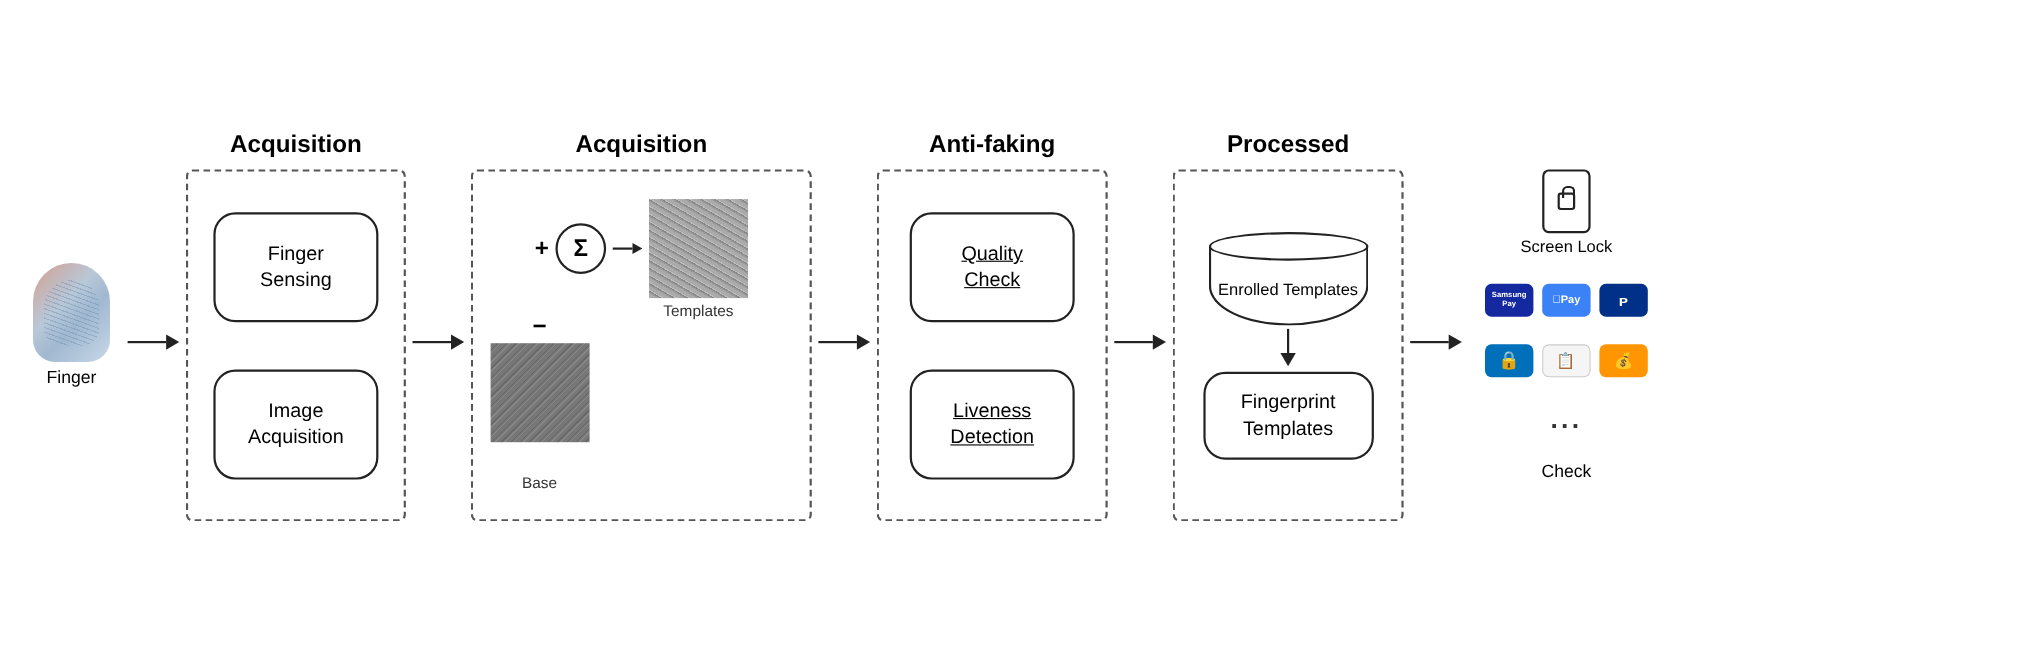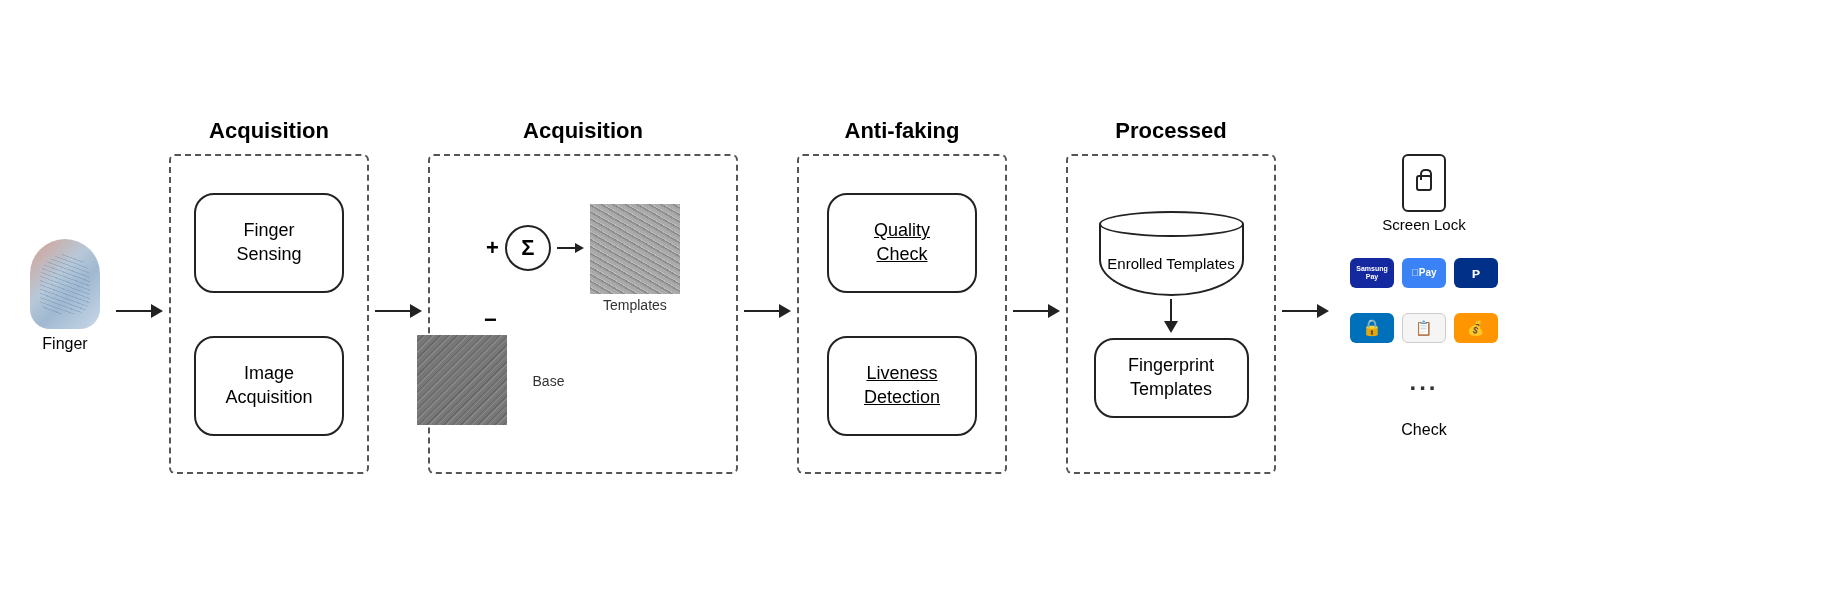--- a/index.html
+++ b/index.html
@@ -337,21 +337,21 @@
           </div>
 
           <div style="display:flex; flex-direction:column; align-items:center;">
             <div style="width:90px; height:90px; background: repeating-linear-gradient(30deg, #bbb 0px, #bbb 1px, #aaa 1px, #aaa 4px, #999 4px, #999 5px, #888 5px, #888 6px);"></div>
             <div class="sq-label">Templates</div>
           </div>
         </div>
 
         <div style="display:flex; flex-direction:column; align-items:center; position:relative; margin-left:-185px; margin-top:-10px;">
           <div style="font-size:22px; font-weight:bold; line-height:1;">−</div>
-          <div style="display:flex; flex-direction:row; align-items:center; margin-top:4px;gap:26px;">
+          <div style="display:flex; flex-direction:column; align-items:center; margin-top:4px;gap:26px;">
             <div class="base-square" style="width:90px; height:90px; background: repeating-linear-gradient(135deg, #888 0px, #888 1px, #777 1px, #777 4px, #666 4px, #666 5px, #777 5px, #777 6px);"></div>
             <div class="sq-label">Base</div>
           </div>
         </div>
       </div>
     </div>
   </div>
 
   <div class="arrow top-align">
     <div class="arrow-line"></div>

